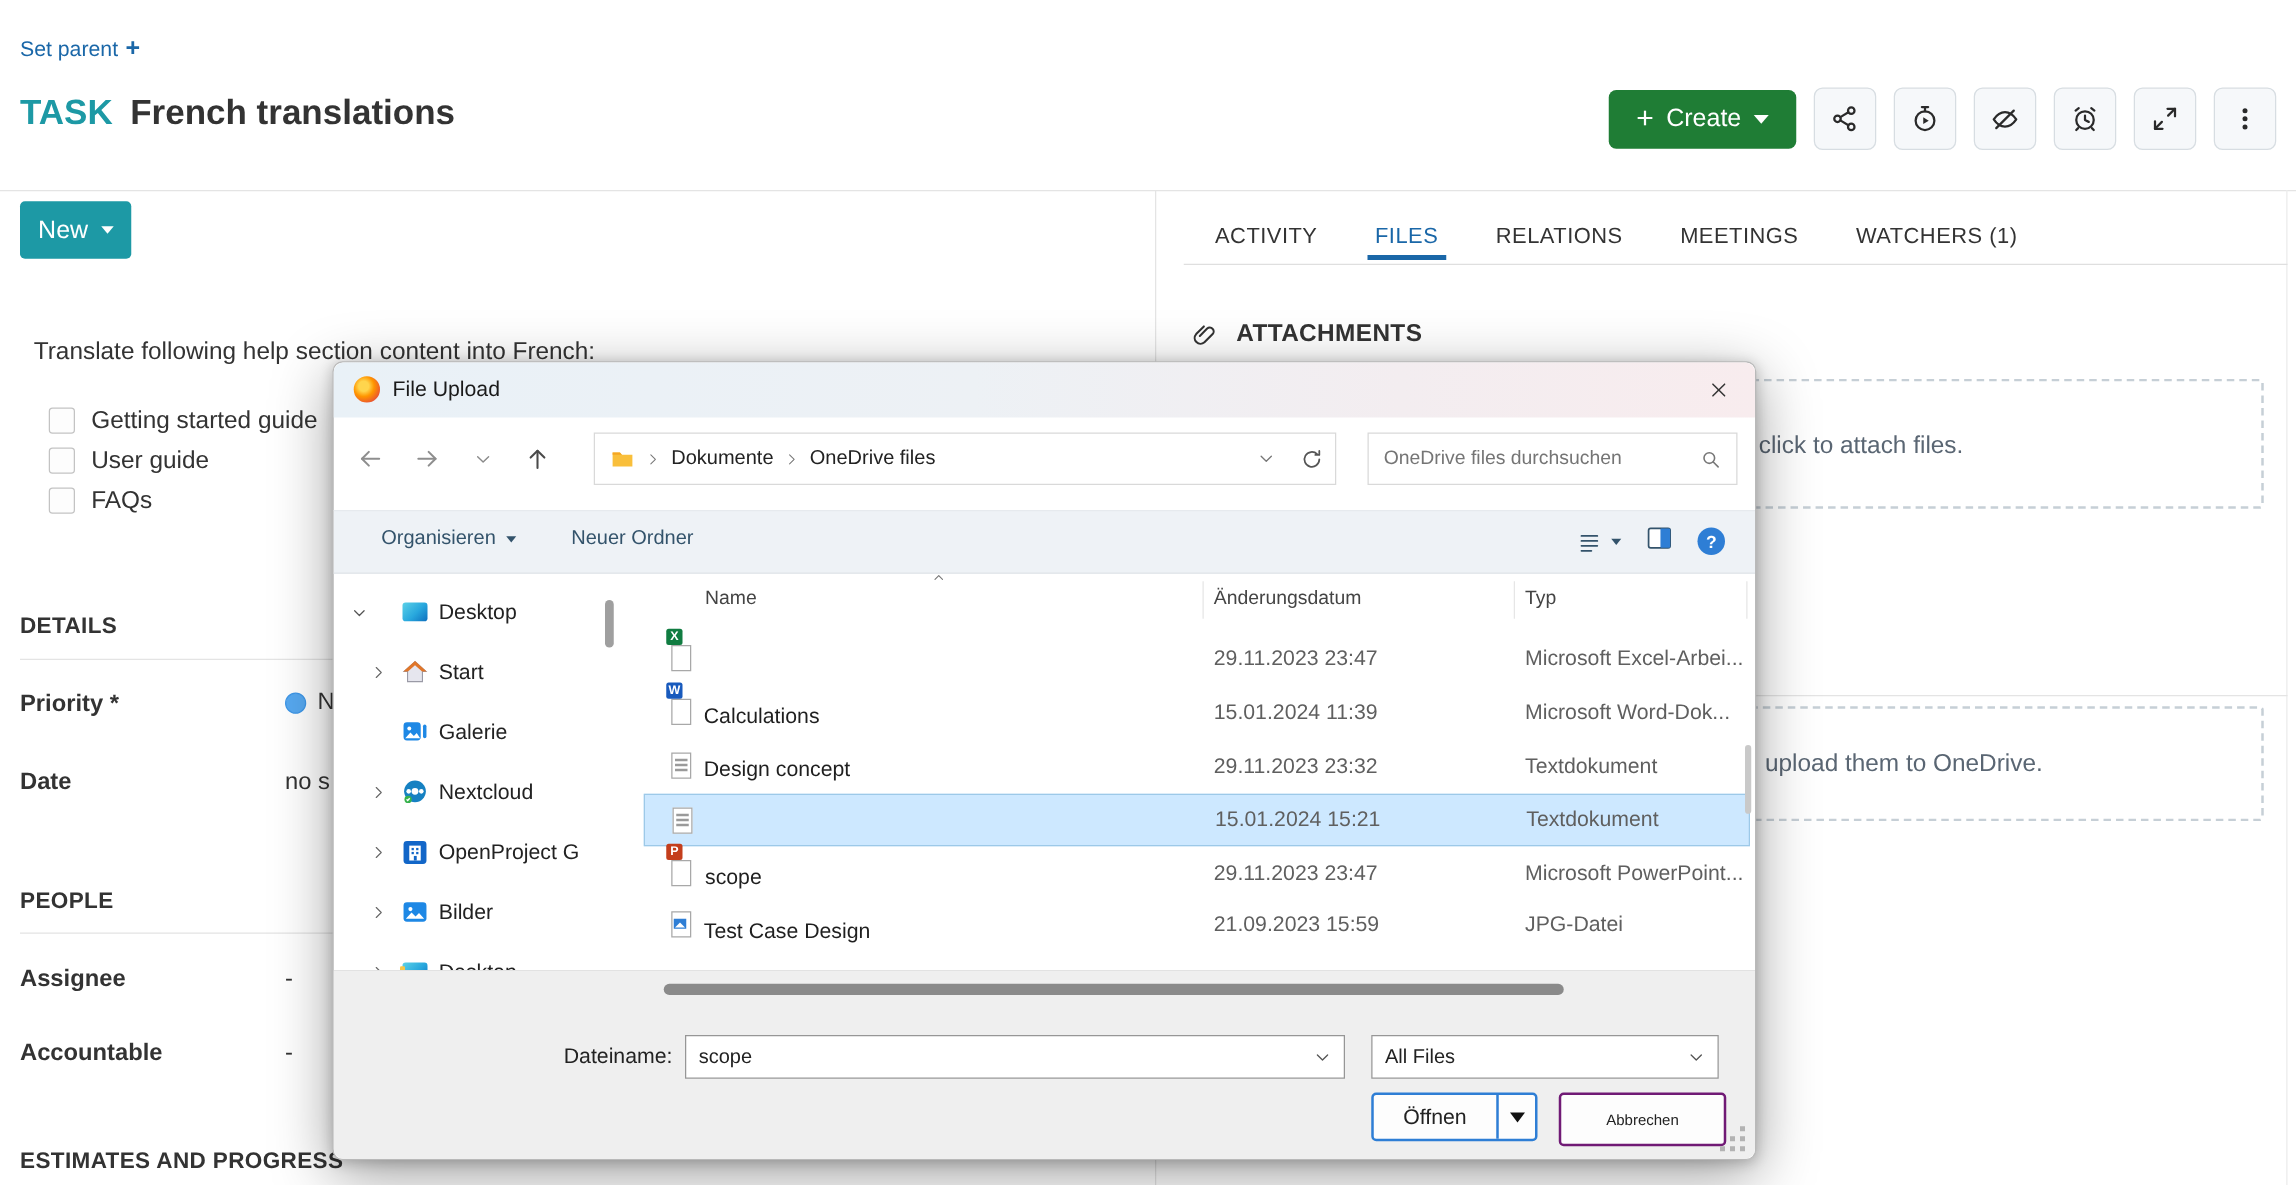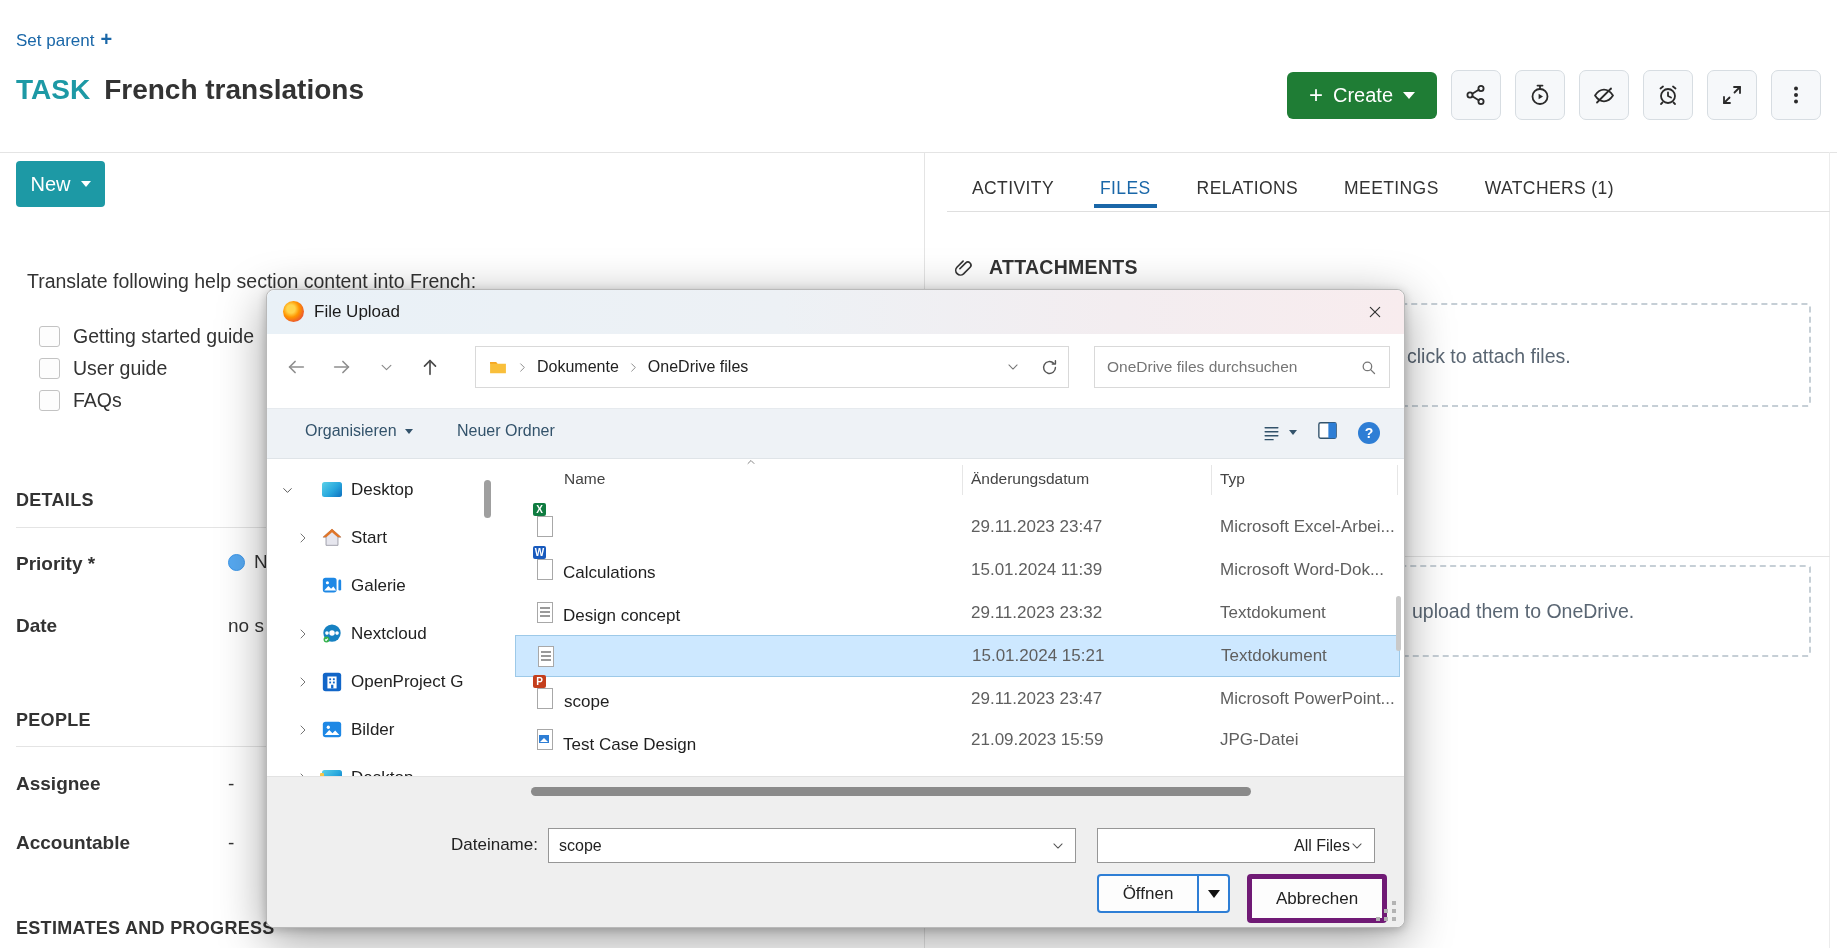--- a/index.html
+++ b/index.html
@@ -63,27 +63,27 @@
   .tree-row{display:flex;align-items:center;height:30px;cursor:pointer;}
   .tree-lbl{font-size:17px;color:#222;white-space:nowrap;}
   .colhdr{font-size:15.5px;color:#444;cursor:pointer;}
   .file-row{left:248px;width:885px;height:42px;cursor:pointer;}
   .file-row.sel{background:var(--sel);border:1px solid var(--selb);box-sizing:border-box;}
   .fname{font-size:17px;color:#1f1f1f;white-space:nowrap;margin-top:46px;}
   .fmeta{font-size:17px;color:#5f5f5f;white-space:nowrap;}
   .footer{background:#efefef;border-top:1px solid #e2e2e2;border-radius:0 0 8px 8px;}
   .combo{background:#fff;border:1px solid #969696;box-sizing:border-box;display:flex;align-items:center;}
   .combo input{border:0;outline:0;flex:1;font-size:16px;font-family:inherit;color:#222;padding:0 0 0 10px;background:transparent;}
-  .combo .val{flex:1;font-size:16px;color:#222;padding-left:10px;text-align:right;}
+  .combo .val{flex:1;font-size:16px;color:#222;padding-left:10px;}
   .btn-open{display:flex;background:#fdfdfd;border:2px solid var(--winblue);border-radius:4px;box-sizing:border-box;cursor:pointer;}
   .btn-open .main{width:98px;display:flex;align-items:center;justify-content:center;font-size:17px;color:#222;}
   .btn-open .split{width:29px;border-left:2px solid var(--winblue);display:flex;align-items:center;justify-content:center;}
   .btn-open .tri{width:0;height:0;border-left:6px solid transparent;border-right:6px solid transparent;border-top:8px solid #111;}
-  .btn-cancel{background:#fdfdfd;border:5px solid #701a75;border-radius:4px;display:flex;align-items:center;justify-content:center;
-      font-size:17px;color:#222;cursor:pointer;}
+  .btn-cancel{background:#fdfdfd;border:2px solid #701a75;border-radius:4px;display:flex;align-items:center;justify-content:center;
+      font-size:12px;color:#222;cursor:pointer;}
   .grip{width:4px;height:4px;background:#b3b3b3;box-shadow:-8px 8px #b3b3b3,0 8px #b3b3b3,-16px 16px #b3b3b3,-8px 16px #b3b3b3,0 16px #b3b3b3;}
   
   .fi{position:relative;width:22px;height:22px;}
   .fi .page{position:absolute;left:4px;top:0;width:14px;height:19px;background:#fff;border:1px solid #a8a8a8;}
   .fi .page .ln{position:absolute;left:2px;right:2px;height:1.5px;background:#9a9a9a;}
   .fi .block{position:absolute;left:0;bottom:0;width:13px;height:13px;border-radius:2px;color:#fff;
       font-size:10px;font-weight:bold;display:flex;align-items:center;justify-content:center;}
   .fi.excel .block{background:#107c41;}
   .fi.word .block{background:#185abd;}
   .fi.ppt .block{background:#c43e1c;}

